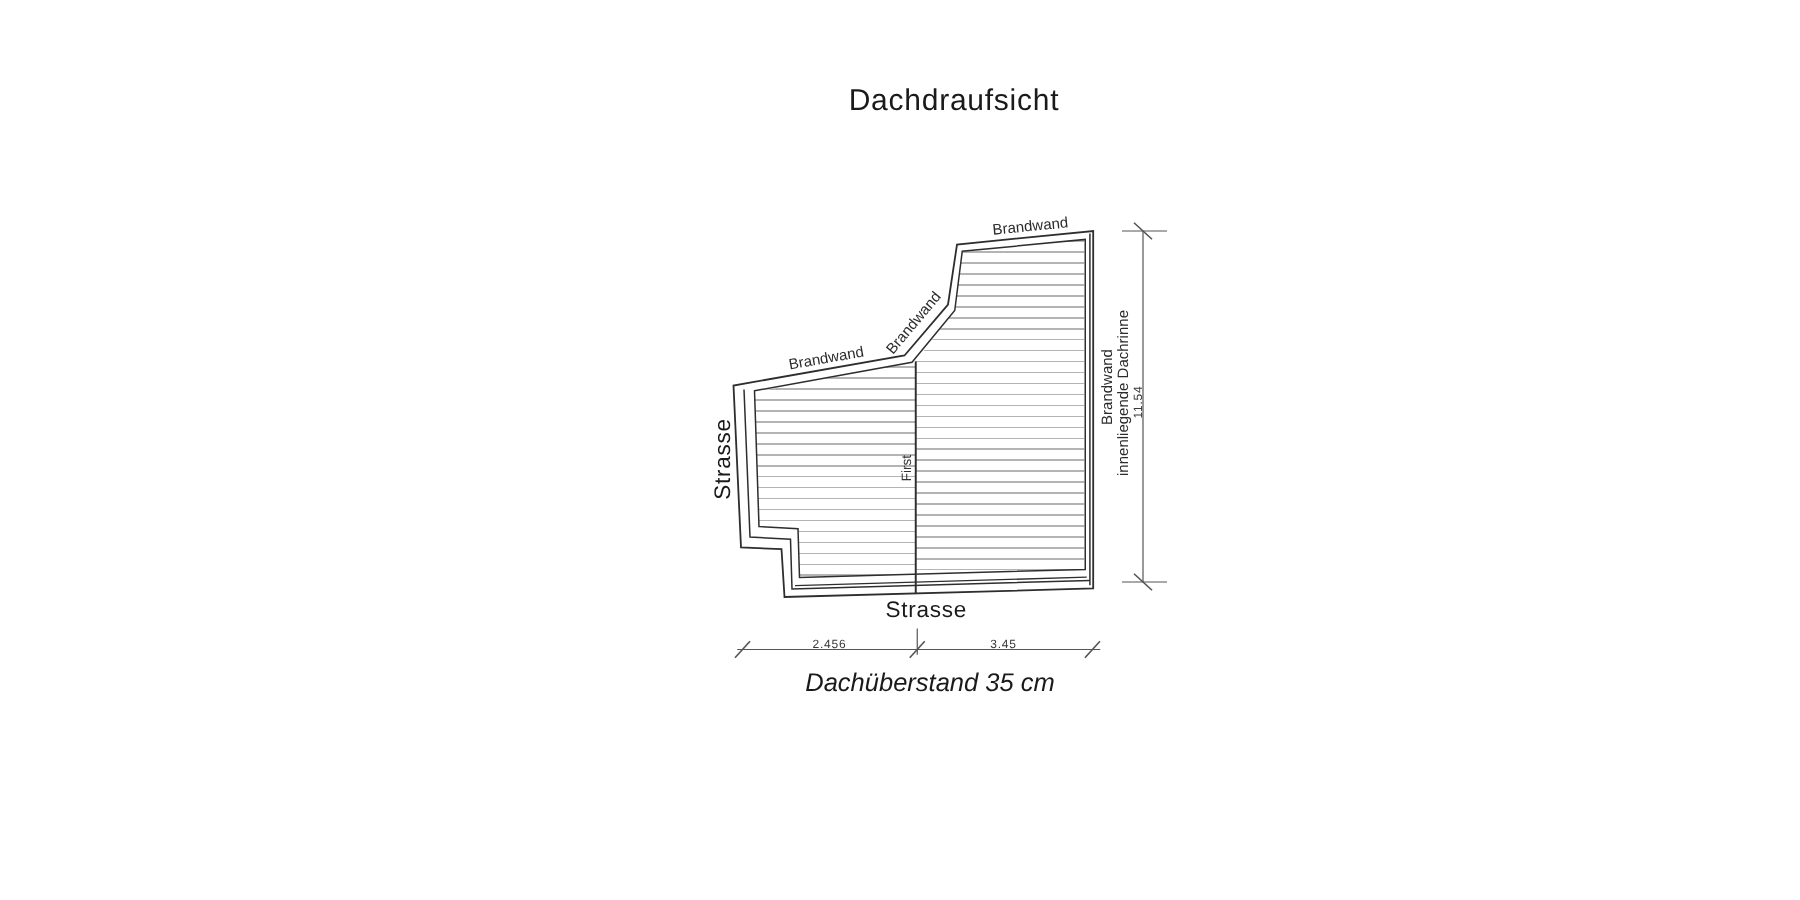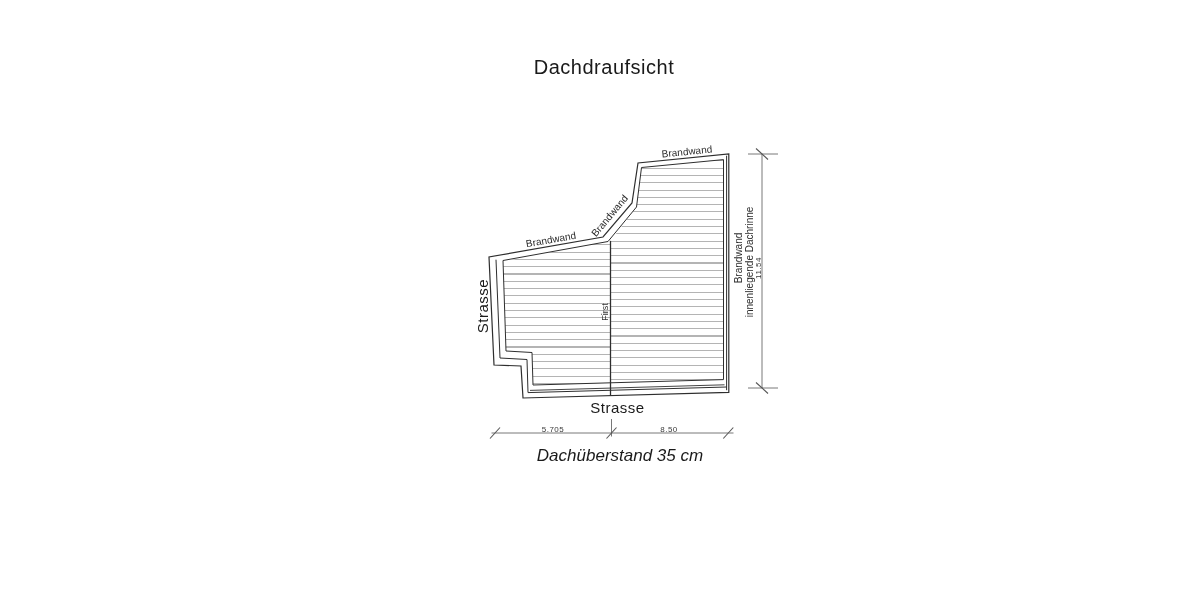--- a/index.html
+++ b/index.html
@@ -64,39 +64,39 @@
       <path stroke-width="1.1" d="M756,148.5 L768,159.5"></path>
       <path stroke-width="1.1" d="M756,382.5 L768,393.5"></path>
       <path d="M491.5,433 L733.5,433"></path>
       <path d="M611.5,419 L611.5,436.5"></path>
       <path stroke-width="1.1" d="M490,438.5 L500,427.5"></path>
       <path stroke-width="1.1" d="M606.5,438.5 L616.5,427.5"></path>
       <path stroke-width="1.1" d="M723.3,438.5 L733.3,427.5"></path>
     </g>
   </svg>
 
-  <div id="title" class="lbl" style="left:604px;top:67px;">Dachdraufsicht</div>
+  <div id="title" class="lbl" style="left:636px;top:67px;">Dachdraufsicht</div>
 
   <div class="lbl small" style="left:687px;top:152px;transform:translate(-50%,-50%) rotate(-5.6deg);">Brandwand</div>
 
   <div class="lbl small" style="left:609.5px;top:215.5px;transform:translate(-50%,-50%) rotate(-50deg);">Brandwand</div>
 
   <div class="lbl small" style="left:551px;top:239.5px;transform:translate(-50%,-50%) rotate(-10deg);">Brandwand</div>
 
   <div class="lbl street rot90" style="left:481.5px;top:306px;">Strasse</div>
 
   <div class="lbl rot90" style="left:605px;top:311.5px;font-size:9px;color:#333;">First</div>
 
   <div class="lbl small rot90" style="left:738.5px;top:258px;">Brandwand</div>
 
   <div class="lbl small rot90" style="left:749.5px;top:262px;">innenliegende Dachrinne</div>
 
   <div class="lbl dim rot90" style="left:758.5px;top:268px;">11.54</div>
 
   <div class="lbl street" style="left:617.5px;top:406.5px;">Strasse</div>
 
-  <div class="lbl dim" style="left:553px;top:429.5px;">5.705</div>
+  <div class="lbl dim" style="left:553px;top:429.5px;">2.456</div>
 
-  <div class="lbl dim" style="left:669px;top:429.5px;">8.50</div>
+  <div class="lbl dim" style="left:669px;top:429.5px;">3.45</div>
 
   <div class="lbl" style="left:620px;top:455px;font-size:17px;font-style:italic;">Dachüberstand 35 cm</div>
 
 </div>
 
 </body></html>

